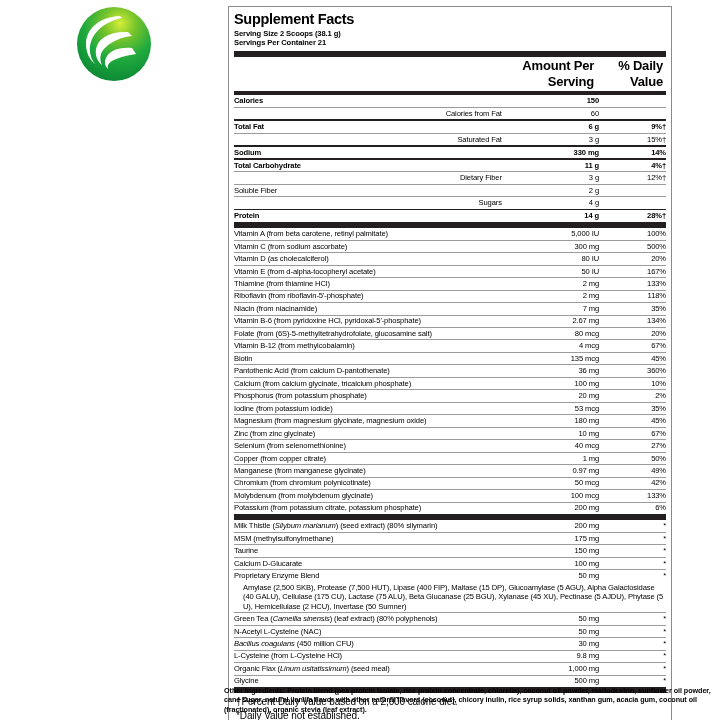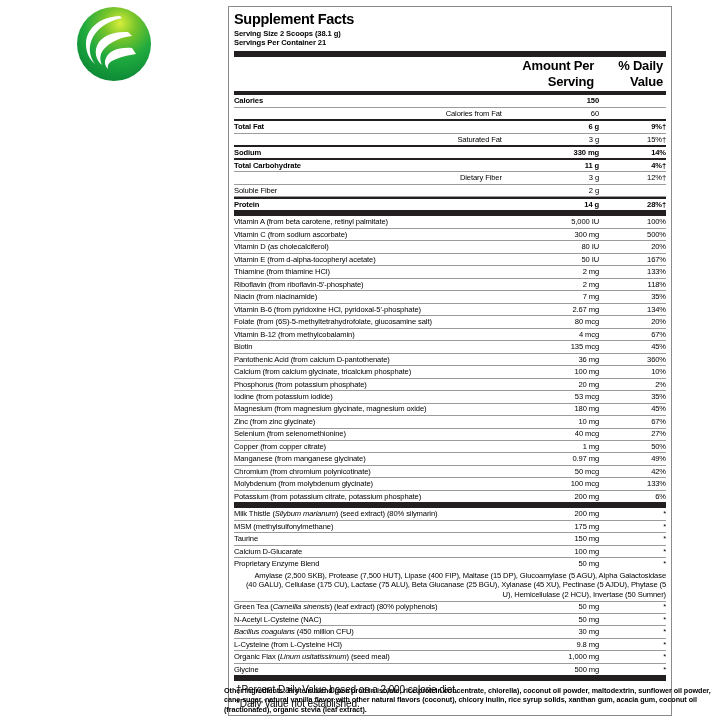--- a/index.html
+++ b/index.html
@@ -61,21 +61,21 @@
   
   tr.sep-l td{padding:0;height:0.8px;}
   tr.sep-l td div{height:0.8px;background:#9b9b9b;}
   tr.sep-h td{padding:0;height:1.5px;}
   tr.sep-h td div{height:1.5px;background:#231f20;}
   tr.sep-b td{padding:0;height:4px;}
   tr.sep-b td div{height:4px;background:#231f20;}
   tr.sep-bb td{padding:0;height:6px;}
   tr.sep-bb td div{height:6px;background:#231f20;}
 
-  .blend-detail td{font-size:7.5px;line-height:1.30;padding-top:0.5px;padding-bottom:0.5px;text-align:right;}
+  .blend-detail td{font-size:7.5px;line-height:1.30;padding-top:0.5px;padding-bottom:0.5px;}
   .blend-detail .name{padding-left:9px;}
 
   
   .footnotes{font-size:10px;line-height:1.35;padding:2px 0 2px 2px;letter-spacing:-0.1px;}
 
   
   .other{
     position:absolute;left:224px;top:686px;width:492px;
     font-size:7.2px;line-height:1.30;font-weight:bold;
     letter-spacing:-0.05px;text-align:left;
@@ -212,20 +212,25 @@
             <tr>
               <td class="name ind2">Soluble Fiber</td>
               <td class="amt">2 g</td>
               <td class="dv"></td>
             </tr>
             <tr class="sep-l">
               <td colspan="3">
                 <div></div>
               </td>
             </tr>
+            <tr>
+              <td class="name ind1">Sugars</td>
+              <td class="amt">4 g</td>
+              <td class="dv"></td>
+            </tr>
             <tr class="sep-h">
               <td colspan="3">
                 <div></div>
               </td>
             </tr>
             <tr>
               <td class="name b">Protein</td>
               <td class="amt b">14 g</td>
               <td class="dv b">28%†</td>
             </tr>

